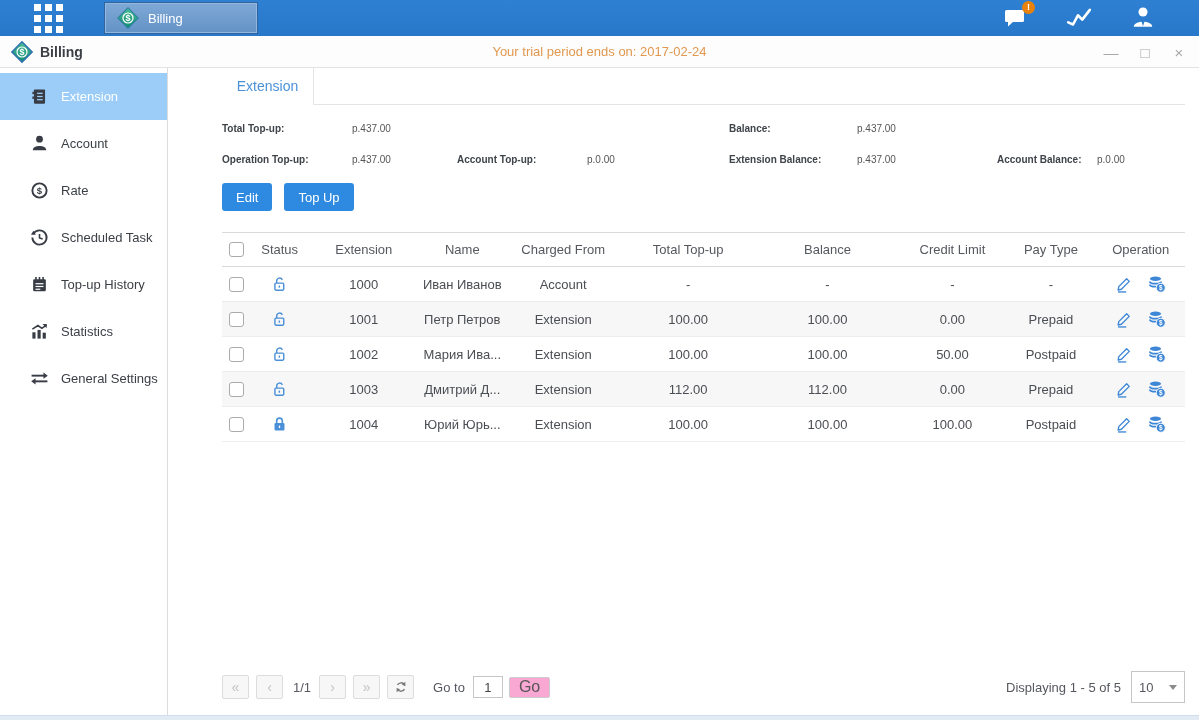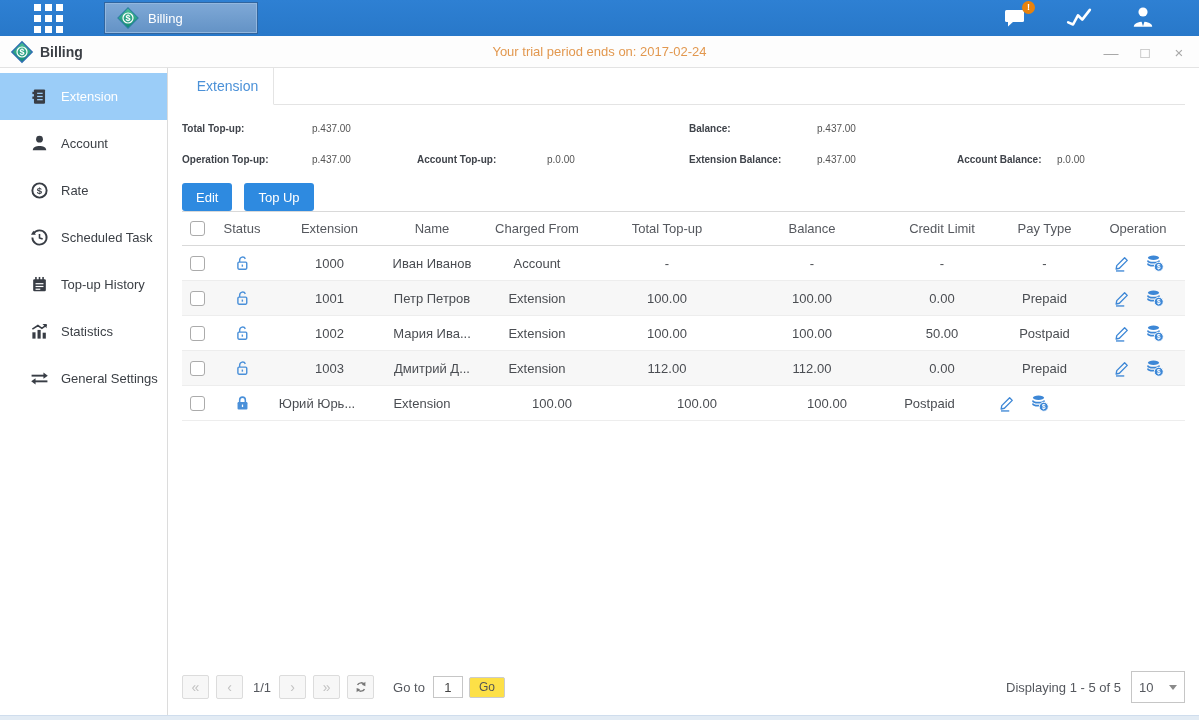--- a/index.html
+++ b/index.html
@@ -21,21 +21,21 @@
     color:#fff; font-size:9px; font-weight:bold; display:flex; align-items:center; justify-content:center; line-height:1; }
 
   
   .titlebar { height:32px; background:#fdfdfd; border-bottom:1px solid #e3e3e3; display:flex; align-items:center; position:relative; flex:0 0 auto; }
   .titlebar .win-title { display:flex; align-items:center; gap:6px; margin-left:10px; font-size:14px; font-weight:bold; color:#3c4046; }
   .trial-msg { position:absolute; left:0; right:0; text-align:center; font-size:13px; color:#e2984f; pointer-events:none; }
   .win-controls { position:absolute; right:12px; top:0; height:32px; display:flex; align-items:center; gap:18px; color:#a8a8a8; }
   .win-btn { font-size:15px; cursor:pointer; line-height:1; width:16px; text-align:center; }
 
   
-  .app-body { flex:1; display:flex; min-height:0; }
+  .app-body { flex:1; display:flex; min-height:0;gap:40px; }
   .sidebar { width:168px; border-right:1px solid #dcdcdc; background:#fff; padding-top:5px; flex:0 0 auto; }
   .side-item { height:47px; display:flex; align-items:center; gap:12px; padding-left:30px; font-size:13px; color:#3c4046; cursor:pointer; }
   .side-item svg { width:19px; height:19px; color:#383d45; flex:0 0 auto; }
   .side-item.selected { background:#9bcdf8; color:#fff; }
 
   .main { flex:1; position:relative; padding:0 14px; min-width:0; }
 
   
   .tabstrip { height:37px; border-bottom:1px solid #e4e4e4; display:flex; }
   .tab { width:92px; display:flex; align-items:center; justify-content:center; font-size:14px; color:#4b91d8;
@@ -48,21 +48,21 @@
   .sum-label { font-weight:bold; color:#3f434a; }
   .sum-value { color:#555; }
   .p-a-label{left:0} .p-a-value{left:130px} .p-b-label{left:235px} .p-b-value{left:365px}
   .p-c-label{left:507px} .p-c-value{left:635px} .p-d-label{left:775px} .p-d-value{left:875px}
 
   
   .actions { margin-top:4px; display:flex; gap:12px; }
   .btn-primary { background:#2e8ae0; color:#fff; font-size:13px; border:none; border-radius:3px; height:28px; padding:0 14px; cursor:pointer; }
 
   
-  .grid-table { font-size:13px; }
+  .grid-table { margin-top:21px; font-size:13px; }
   .t-row { display:flex; height:35px; align-items:stretch; }
   .t-head { border-top:1px solid #d9d9d9; border-bottom:1px solid #d9d9d9; color:#55585e; }
   .t-body .t-row { border-bottom:1px solid #ededed; color:#4a4d52; }
   .t-body .t-row.alt { background:#f7f7f7; }
   .cell { display:flex; align-items:center; justify-content:center; white-space:nowrap; overflow:hidden; }
   .col-check{width:30px} .col-status{width:60px} .col-ext{width:115px} .col-name{width:90px}
   .col-charged{width:120px} .col-topup{width:140px} .col-balance{width:150px}
   .col-credit{width:110px} .col-paytype{width:95px} .col-op{width:92px; gap:15px;}
   .checkbox { width:15px; height:15px; border:1px solid #ababab; border-radius:3px; background:#fff; cursor:pointer; }
   .lock-ico svg { width:17px; height:17px; color:#4a90d9; display:block; }
@@ -71,21 +71,21 @@
 
   
   .pagination { position:absolute; left:14px; right:14px; bottom:12px; display:flex; align-items:center; font-size:13px; color:#55585e; }
   .pg-btn { width:27px; height:24px; background:#f7f7f7; border:1px solid #dcdcdc; border-radius:2px; display:flex;
     align-items:center; justify-content:center; color:#c2c2c2; font-size:14px; margin-right:7px; cursor:pointer; }
   .pg-count { margin:0 8px 0 3px; }
   .pg-refresh { color:#777; }
   .pg-refresh svg { width:14px; height:14px; }
   .goto-label { margin:0 8px 0 12px; }
   .goto-input { width:30px; height:22px; border:1px solid #c6c6c6; font-size:13px; text-align:center; color:#444; }
-  .go-btn { margin-left:6px; height:21px; padding:0 9px; background:#fde047; border:1px solid #ccc; border-radius:2px; font-size:12px; color:#555; cursor:pointer; }
+  .go-btn { margin-left:6px; height:21px; padding:0 9px; background:#f9a8d4; border:1px solid #ccc; border-radius:2px; font-size:16px; color:#555; cursor:pointer; }
   .pg-right { margin-left:auto; display:flex; align-items:center; gap:10px; }
   .page-size { width:54px; height:24px; border:1px solid #c6c6c6; background:#fff; display:flex; align-items:center;
     justify-content:space-between; padding:15px 7px; cursor:pointer; }
   .caret { width:0; height:0; border-left:4px solid transparent; border-right:4px solid transparent; border-top:5px solid #8a8a8a; }
 
   .window-bottom { height:5px; background:#e2ebf4; border-top:1px solid #cfdded; flex:0 0 auto; }
 </style>
 </head>
 <body>
 
@@ -428,20 +428,21 @@
                 <span class="checkbox"></span>
               </div>
     <div class="cell col-status lock-ico">
 
       <svg viewBox="0 0 24 24" style="display: block;">
         <path d="M8 10 V7 a4 4 0 0 1 8 0 v3" fill="none" stroke="currentColor" stroke-width="2.2"></path>
         <rect x="5" y="10" width="14" height="10.5" rx="1.5" fill="currentColor"></rect>
         <line x1="12" y1="13.5" x2="12" y2="17" stroke="#fff" stroke-width="1.8"></line>
       </svg>
     </div>
+    <div class="cell col-ext">1004</div>
     <div class="cell col-name">Юрий Юрь...</div>
     <div class="cell col-charged">Extension</div>
     <div class="cell col-topup">100.00</div>
     <div class="cell col-balance">100.00</div>
     <div class="cell col-credit">100.00</div>
     <div class="cell col-paytype">Postpaid</div>
     <div class="cell col-op">
       <span class="op-ico">
         <svg viewBox="0 0 24 24">
           <path d="M5 15.5 L15.5 5 L19 8.5 L8.5 19 L4.2 20 Z" fill="none" stroke="currentColor" stroke-width="1.8" stroke-linejoin="round"></path>

